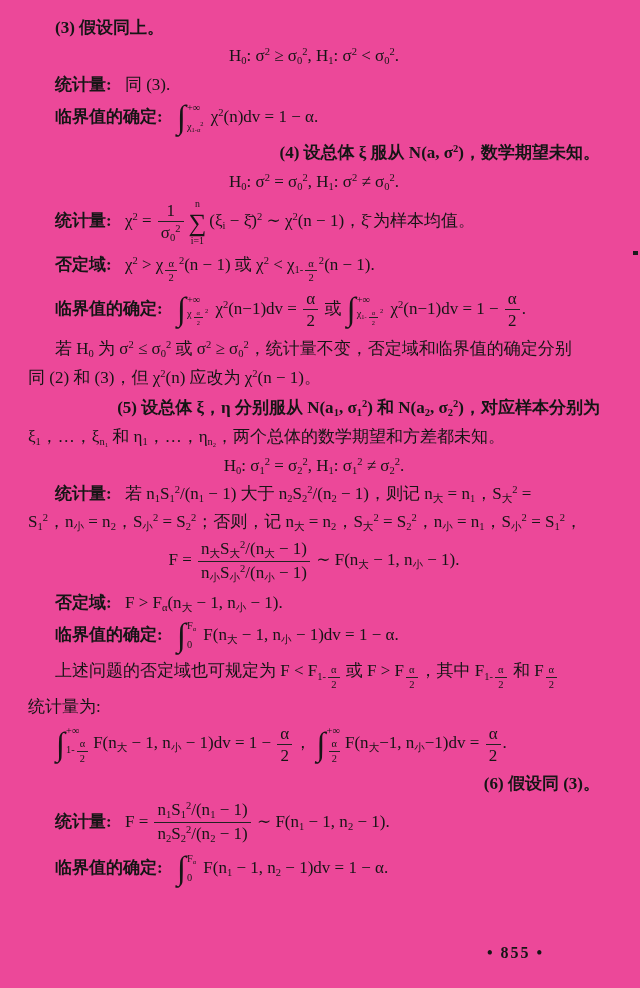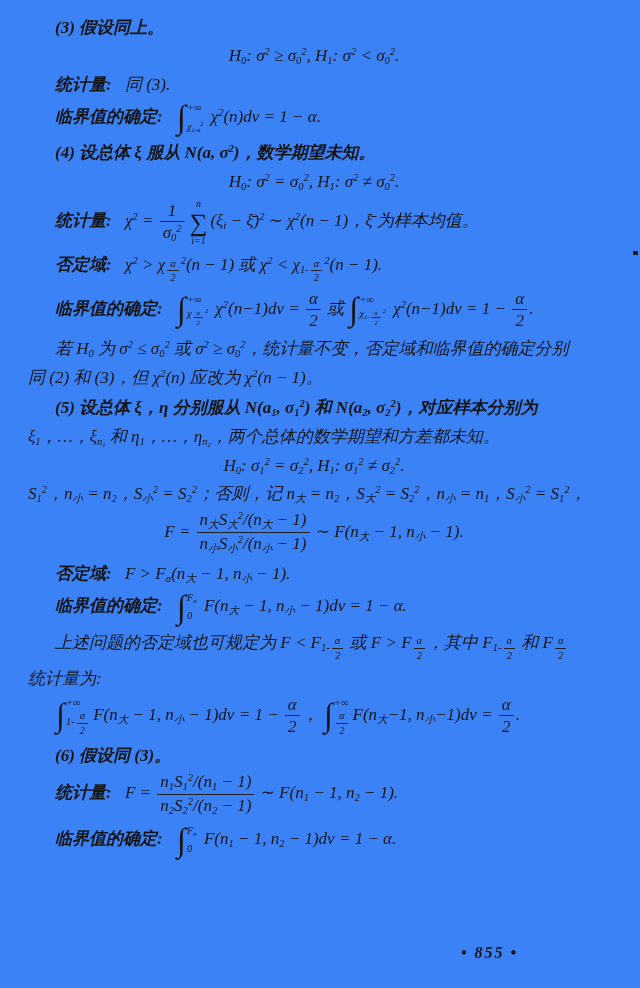--- a/index.html
+++ b/index.html
@@ -5,52 +5,51 @@
   html,body{margin:0;padding:0;}
   body{
     width:640px;height:988px;
     background:#f7f7f4;
     font-family:"Liberation Serif","DejaVu Serif",serif;
     color:#151515;
     position:relative;overflow:hidden;
   }
   .page{
     position:absolute;inset:0;
-    background:#3b82f6;
+    background:#ec4899;
     padding:16px 40px 0 28px;
     box-sizing:border-box;
-    font-style:italic;
   }
   .line{
     font-size:17px;line-height:1.38;
     margin:0 0 5px 0;
     white-space:nowrap;
   }
   .indent,.lbl-line{padding-left:27px;}
   .center{text-align:center;padding-left:0;}
   .tall{margin-top:4px;margin-bottom:7px;}
-  .sec{margin-top:7px;}
+  .sec{margin-top:7px;text-align:right;}
   .heading{font-weight:bold;}
   .label{font-weight:bold;margin-right:9px;}
   sub,sup{font-size:62%;line-height:1;}
   sup{vertical-align:0.55em;}
   sub{vertical-align:-0.32em;}
   .frac{display:inline-block;vertical-align:middle;text-align:center;line-height:1.12;margin:0 2px;}
   .frac>.num{display:block;border-bottom:1px solid #222;padding:0 3px 1px 3px;}
   .frac>.den{display:block;padding:1px 3px 0 3px;}
   .int{display:inline-flex;align-items:stretch;vertical-align:middle;margin:0 3px 0 1px;}
   .isign{font-size:33px;line-height:1;align-self:center;font-weight:normal;}
   .ilims{display:flex;flex-direction:column;justify-content:space-between;font-size:61%;margin-left:1px;}
   .itop{display:block;}
   .ibot{display:block;margin-top:auto;}
   .sum{display:inline-flex;flex-direction:column;align-items:center;vertical-align:middle;margin:0 3px;line-height:1;}
   .ssign{font-size:25px;line-height:1;}
   .stop,.sbot{font-size:58%;line-height:1.15;}
   .pagenum{
-    position:absolute;left:461px;top:944px;
+    position:absolute;left:487px;top:944px;
     font-weight:bold;font-size:16px;letter-spacing:2px;
   }
   .speck{position:absolute;width:5px;height:4px;background:#1b1b1b;left:633px;top:251px;}
 </style>
 </head>
 <body>
 
 <div class="page">
 
   <div class="line indent">
@@ -117,20 +116,24 @@
 
   <div class="line indent sec">
     <span class="heading">(5) 设总体 ξ，η 分别服从 N(a<sub>1</sub>, σ<sub>1</sub><sup>2</sup>) 和 N(a<sub>2</sub>, σ<sub>2</sub><sup>2</sup>)，对应样本分别为</span>
   </div>
   <div class="line">
     <span>ξ<sub>1</sub>，…，ξ<sub>n<sub>1</sub></sub> 和 η<sub>1</sub>，…，η<sub>n<sub>2</sub></sub>，两个总体的数学期望和方差都未知。</span>
   </div>
   <div class="line center">
     <span>H<sub>0</sub>: σ<sub>1</sub><sup>2</sup> = σ<sub>2</sub><sup>2</sup>,  H<sub>1</sub>: σ<sub>1</sub><sup>2</sup> ≠ σ<sub>2</sub><sup>2</sup>.</span>
   </div>
+  <div class="line lbl-line">
+    <span class="label">统计量:</span>
+    <span>若 n<sub>1</sub>S<sub>1</sub><sup>2</sup>/(n<sub>1</sub> − 1) 大于 n<sub>2</sub>S<sub>2</sub><sup>2</sup>/(n<sub>2</sub> − 1)，则记 n<sub>大</sub> = n<sub>1</sub>，S<sub>大</sub><sup>2</sup> =</span>
+  </div>
   <div class="line">
     <span>S<sub>1</sub><sup>2</sup>，n<sub>小</sub> = n<sub>2</sub>，S<sub>小</sub><sup>2</sup> = S<sub>2</sub><sup>2</sup>；否则，记 n<sub>大</sub> = n<sub>2</sub>，S<sub>大</sub><sup>2</sup> = S<sub>2</sub><sup>2</sup>，n<sub>小</sub> = n<sub>1</sub>，S<sub>小</sub><sup>2</sup> = S<sub>1</sub><sup>2</sup>，</span>
   </div>
   <div class="line center tall">
     <span>F = <span class="frac"><span class="num">n<sub>大</sub>S<sub>大</sub><sup>2</sup>/(n<sub>大</sub> − 1)</span><span class="den">n<sub>小</sub>S<sub>小</sub><sup>2</sup>/(n<sub>小</sub> − 1)</span></span> ∼ F(n<sub>大</sub> − 1, n<sub>小</sub> − 1).</span>
   </div>
   <div class="line lbl-line">
     <span class="label">否定域:</span>
     <span>F &gt; F<sub>α</sub>(n<sub>大</sub> − 1, n<sub>小</sub> − 1).</span>
   </div>

